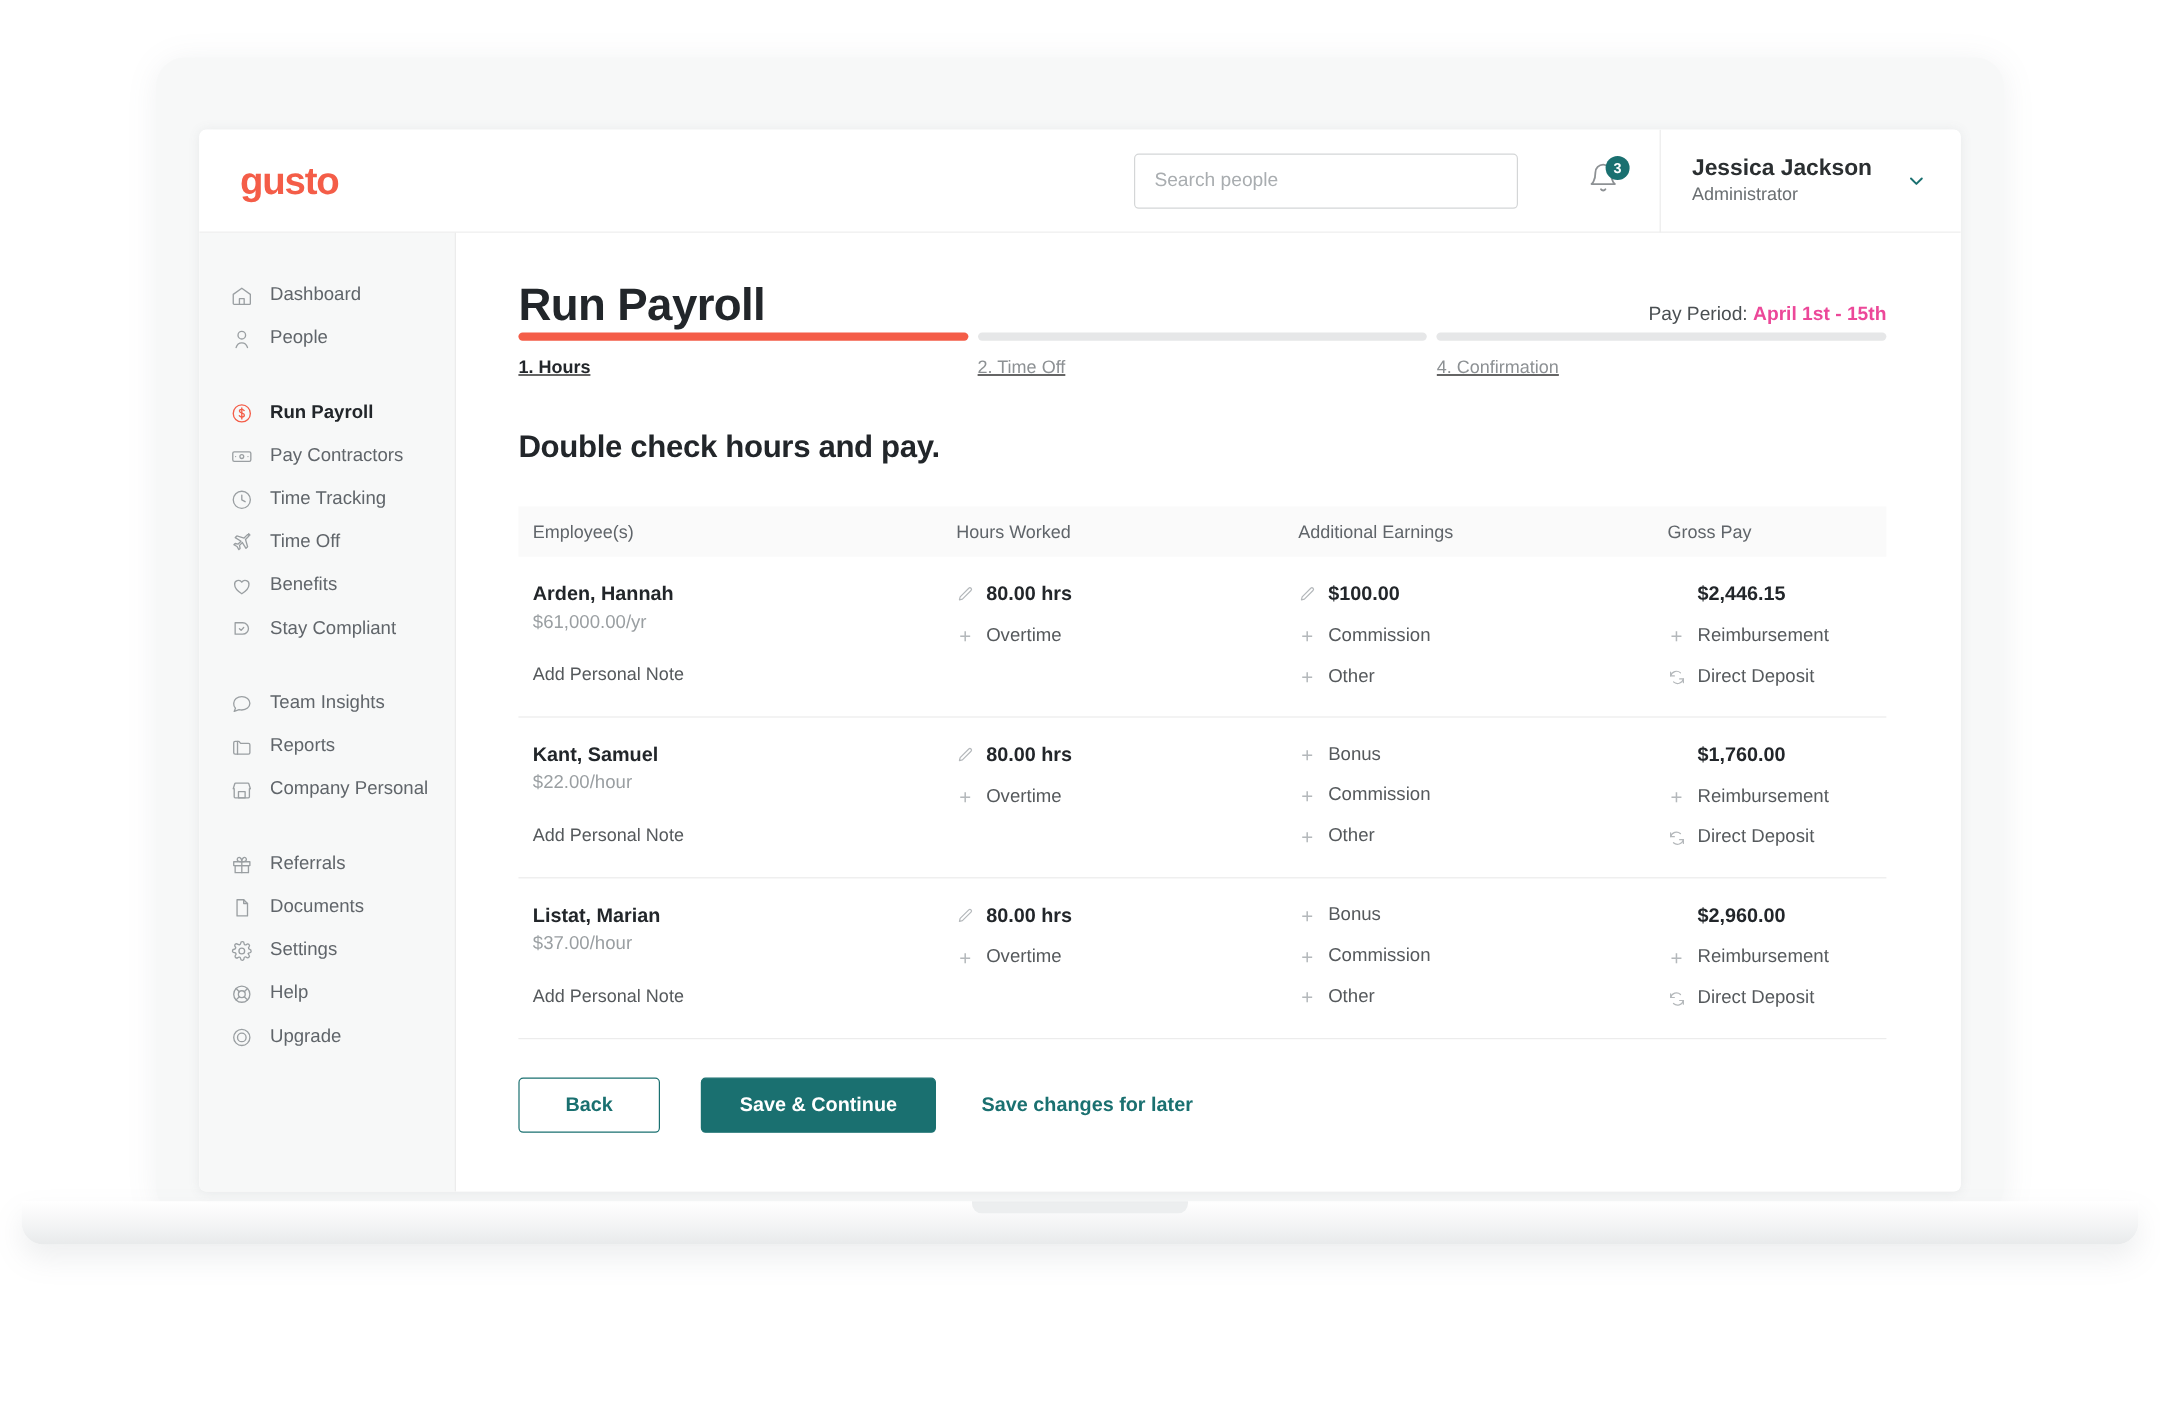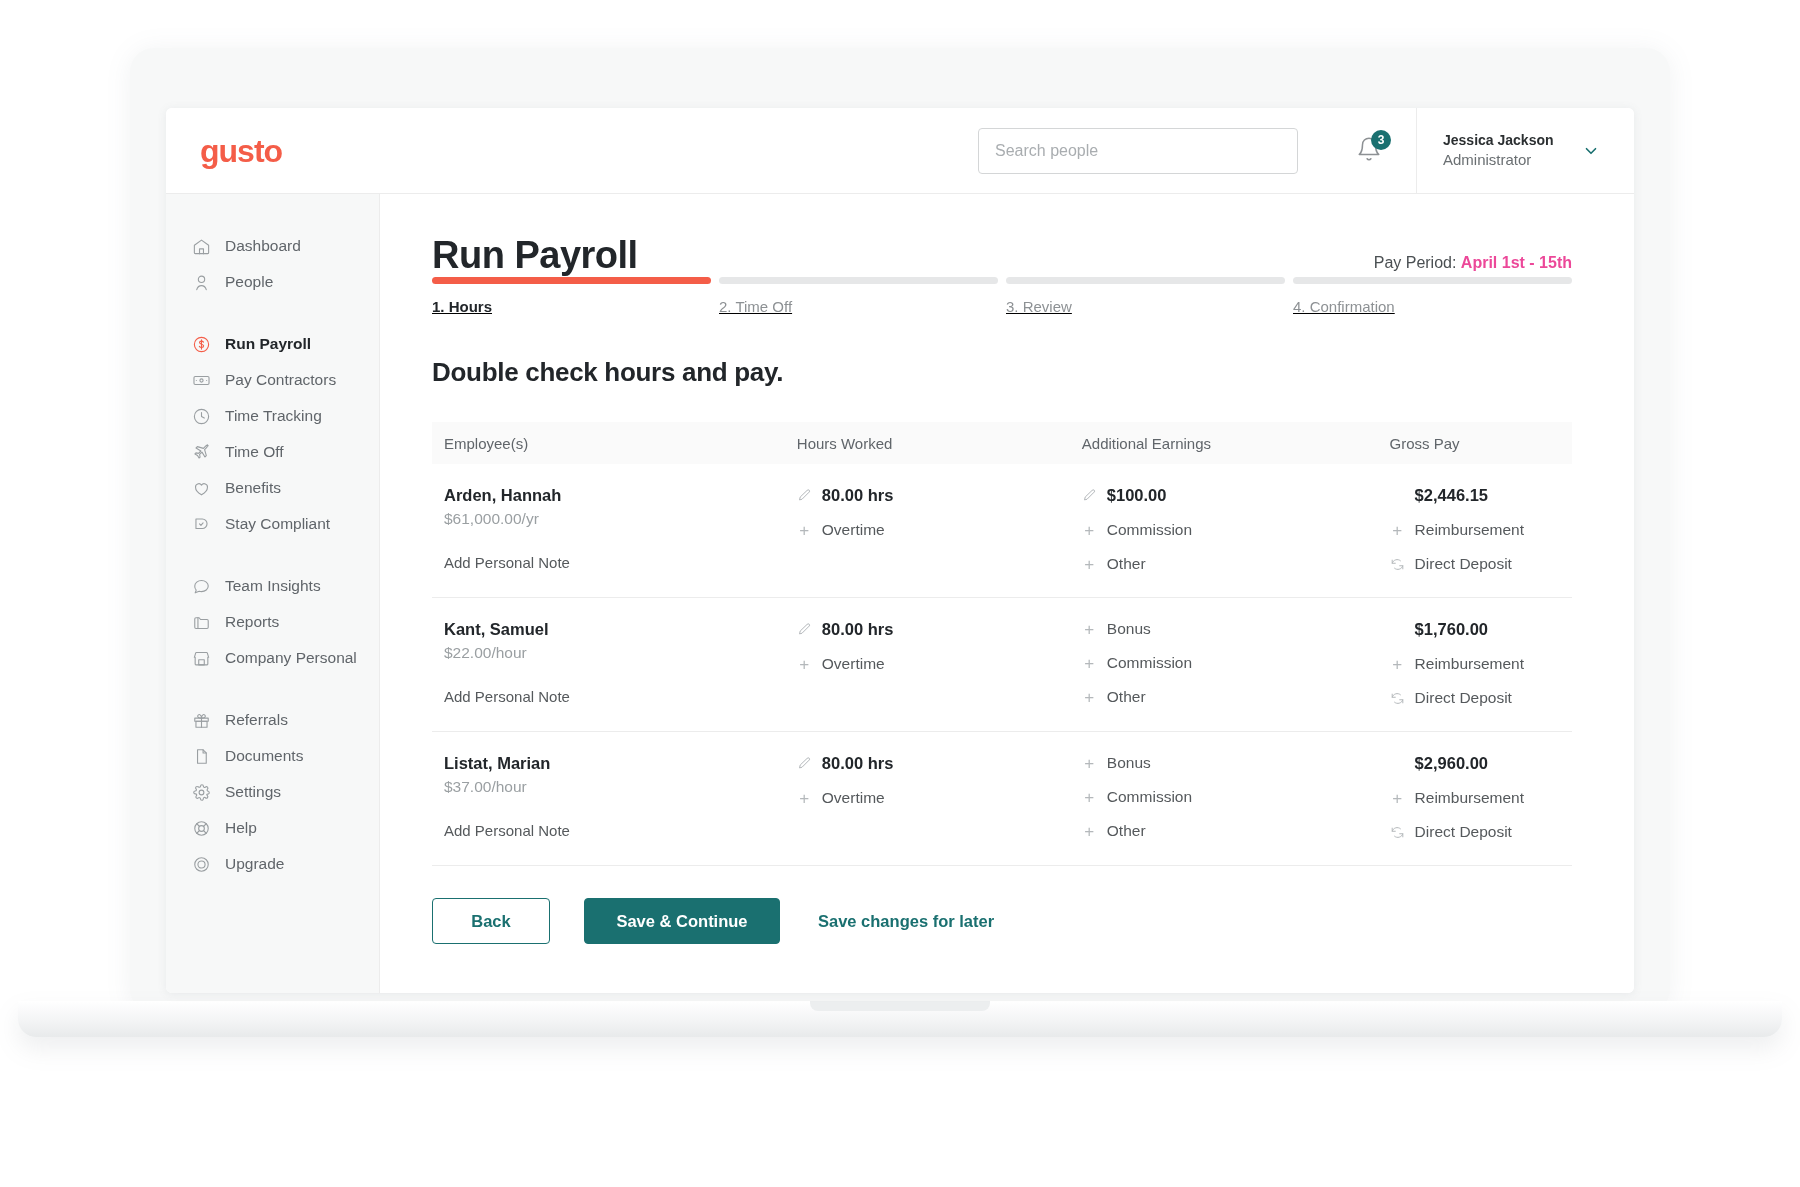--- a/index.html
+++ b/index.html
@@ -135,21 +135,21 @@
   .user-block {
     display: flex;
     align-items: center;
     height: 86px;
     padding: 0 28px 0 26px;
     border-left: 1px solid #ececec;
     cursor: pointer;
     min-width: 218px;
   }
   .user-name {
-    font-size: 14px;
+    font-size: 19px;
     font-weight: bold;
     color: #2b2f31;
     line-height: 1.25;
   }
   .user-role {
     font-size: 15px;
     color: #6a6f72;
     line-height: 1.3;
   }
   .user-chevron {
@@ -580,24 +580,20 @@
         </div>
 
         <div class="stepper" id="stepper">
             <div class="step done">
               <div class="step-bar"></div>
               <div class="step-label">1. Hours</div>
             </div>
             <div class="step">
               <div class="step-bar"></div>
               <div class="step-label">2. Time Off</div>
-            </div>
-            <div class="step">
-              <div class="step-bar"></div>
-              <div class="step-label">3. Review</div>
             </div>
             <div class="step">
               <div class="step-bar"></div>
               <div class="step-label">4. Confirmation</div>
             </div>
           </div>
 
         <div class="section-title">Double check hours and pay.</div>
 
         <div class="table">

